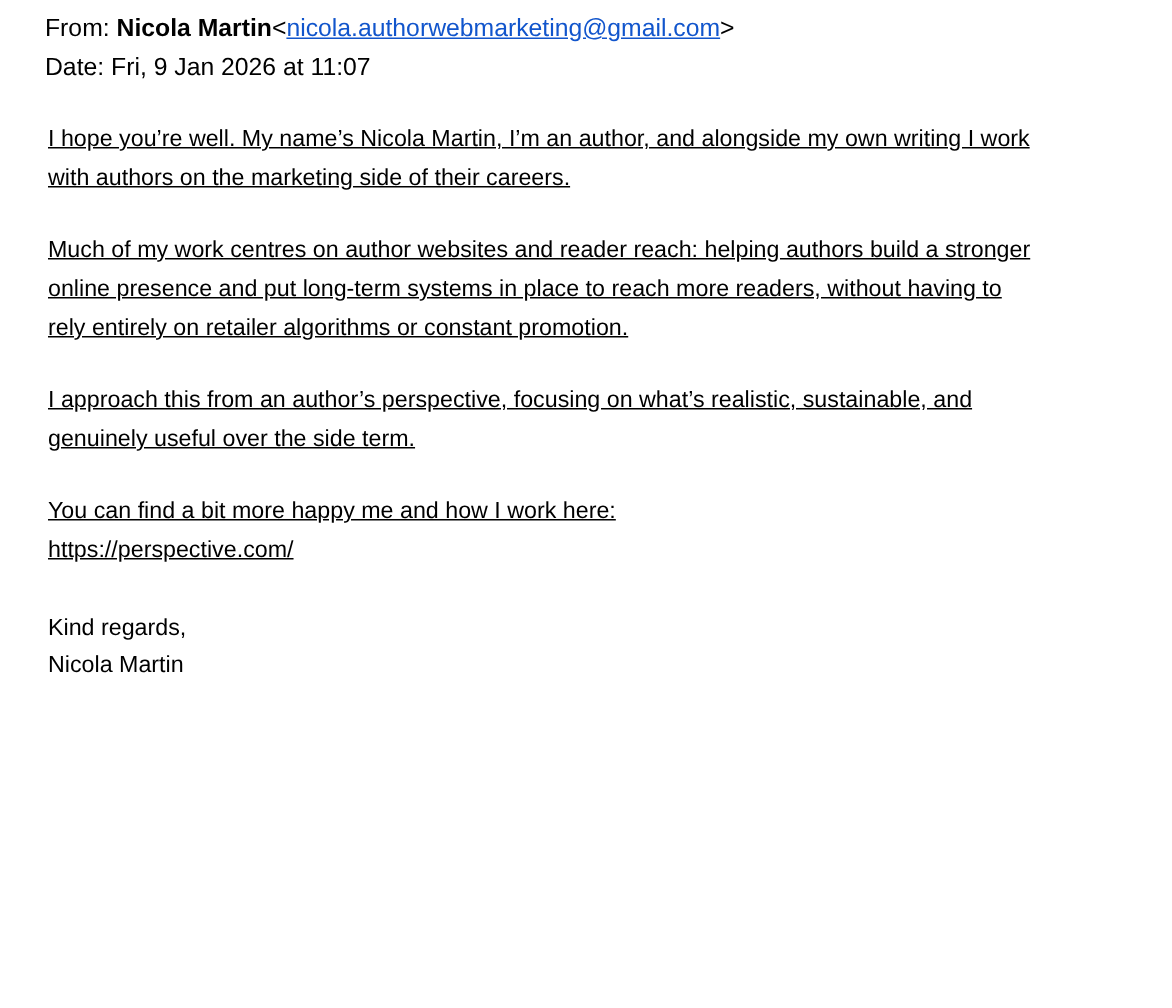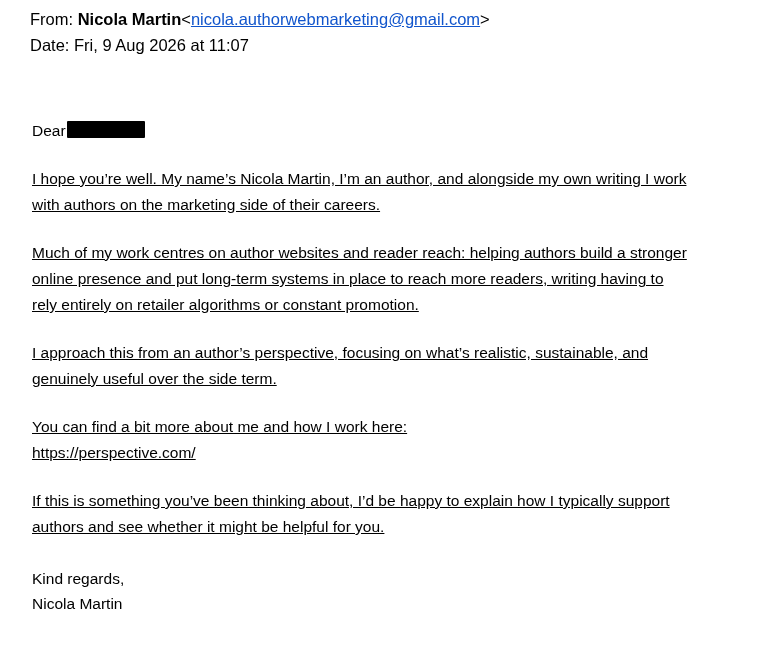--- a/index.html
+++ b/index.html
@@ -94,45 +94,41 @@
 
   <div class="header">
 
     <div class="header-row">
       <span class="hdr-label">From:</span>
       <span class="hdr-name">Nicola Martin</span><span class="angle">&lt;</span><span class="hdr-email">nicola.authorwebmarketing@gmail.com</span><span class="angle">&gt;</span>
     </div>
 
     <div class="header-row">
       <span class="hdr-label">Date:</span>
-      <span>Fri, 9 Aug 2026 at 11:07</span>
+      <span>Fri, 9 Jan 2026 at 11:07</span>
     </div>
 
 
 
   </div>
 
   <div class="body">
 
-    <p class="salutation">
-      <span>Dear</span><span class="redact redact-name"></span>
-    </p>
 
     <p class="para">I hope you’re well. My name’s Nicola Martin, I’m an author, and alongside my own writing I work with authors on the marketing side of their careers.</p>
 
-    <p class="para">Much of my work centres on author websites and reader reach: helping authors build a stronger online presence and put long-term systems in place to reach more readers, writing having to rely entirely on retailer algorithms or constant promotion.</p>
+    <p class="para">Much of my work centres on author websites and reader reach: helping authors build a stronger online presence and put long-term systems in place to reach more readers, without having to rely entirely on retailer algorithms or constant promotion.</p>
 
     <p class="para">I approach this from an author’s perspective, focusing on what’s realistic, sustainable, and genuinely useful over the side term.</p>
 
     <p class="para">
-      <span>You can find a bit more about me and how I work here:</span><br>
+      <span>You can find a bit more happy me and how I work here:</span><br>
       <span>https://perspective.com/</span>
     </p>
 
-    <p class="para">If this is something you’ve been thinking about, I’d be happy to explain how I typically support authors and see whether it might be helpful for you.</p>
 
     <div class="signoff">
       <div>Kind regards,</div>
       <div>Nicola Martin</div>
     </div>
 
   </div>
 
 </div>
 

